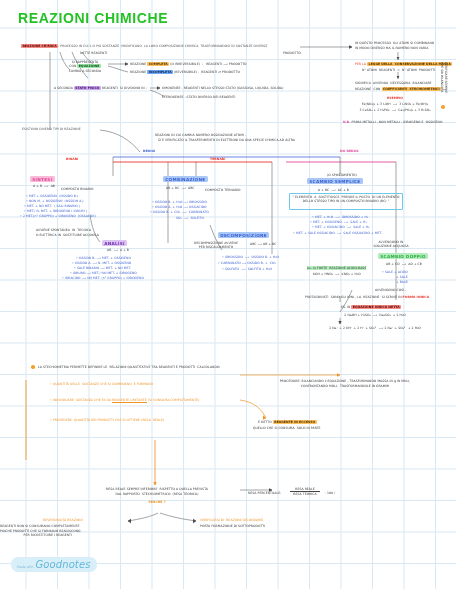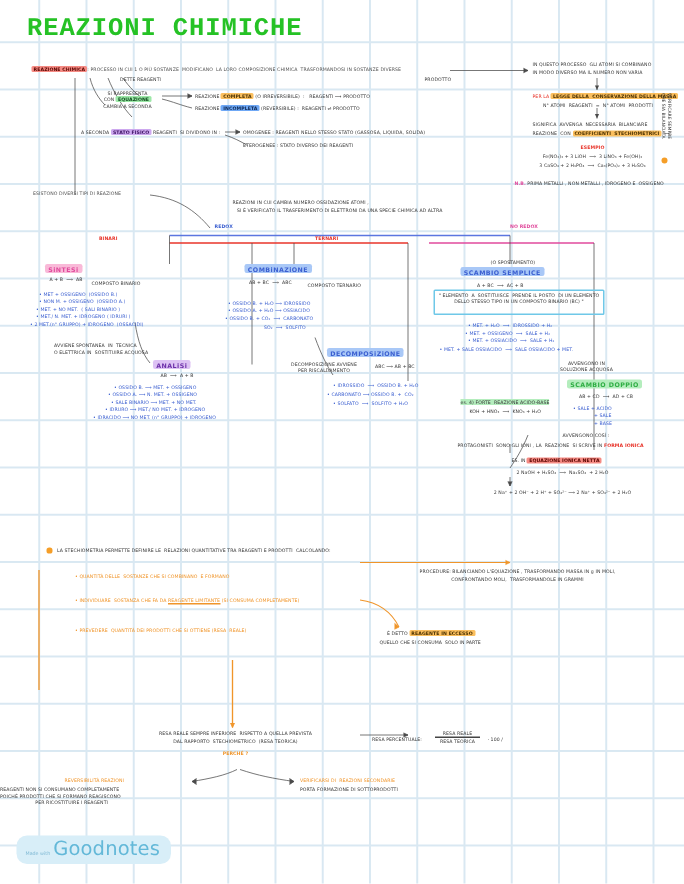--- a/index.html
+++ b/index.html
@@ -32,25 +32,25 @@
     letter-spacing:.05px;
     color:#3a3a3a;
     white-space:pre;
   }
   .hw.c { text-align:center; }
   .hw.r { text-align:right; }
 
   .title {
     position:absolute;
     left:18px; top:10px;
-    font-size:17px;
+    font-size:14px;
     font-weight:bold;
     color:#25c225;
     letter-spacing:.6px;
-    font-family:Liberation Mono, monospace;
+    font-family:Liberation Sans, sans-serif;
     white-space:pre;
   }
 
   .red    { color:#e8342a; }
   .orange { color:#f0952a; }
   .blue   { color:#3b5fd0; }
   .pink   { color:#e04a9c; }
   .green  { color:#2fae44; }
   .grey   { color:#555; }
 
@@ -90,21 +90,21 @@
   
   #gn {
     position:absolute;
     left:11px; top:557px;
     background:#d8eef8;
     border-radius:7px;
     padding:2px 7px 2px 6px;
     display:flex; align-items:baseline; gap:2px;
   }
   #gn .mw { font-size:3.2px; color:#7fb9d4; }
-  #gn .gd { font-size:13px; color:#63b8d8; letter-spacing:.1px; }
+  #gn .gd { font-size:10px; color:#63b8d8; letter-spacing:.1px;font-style:italic; }
 
   .dot {
     position:absolute;
     width:4px; height:4px; border-radius:50%;
     background:#f59e28;
     box-shadow:0 0 0 1px #fff;
   }
 
   .vert {
     position:absolute;

